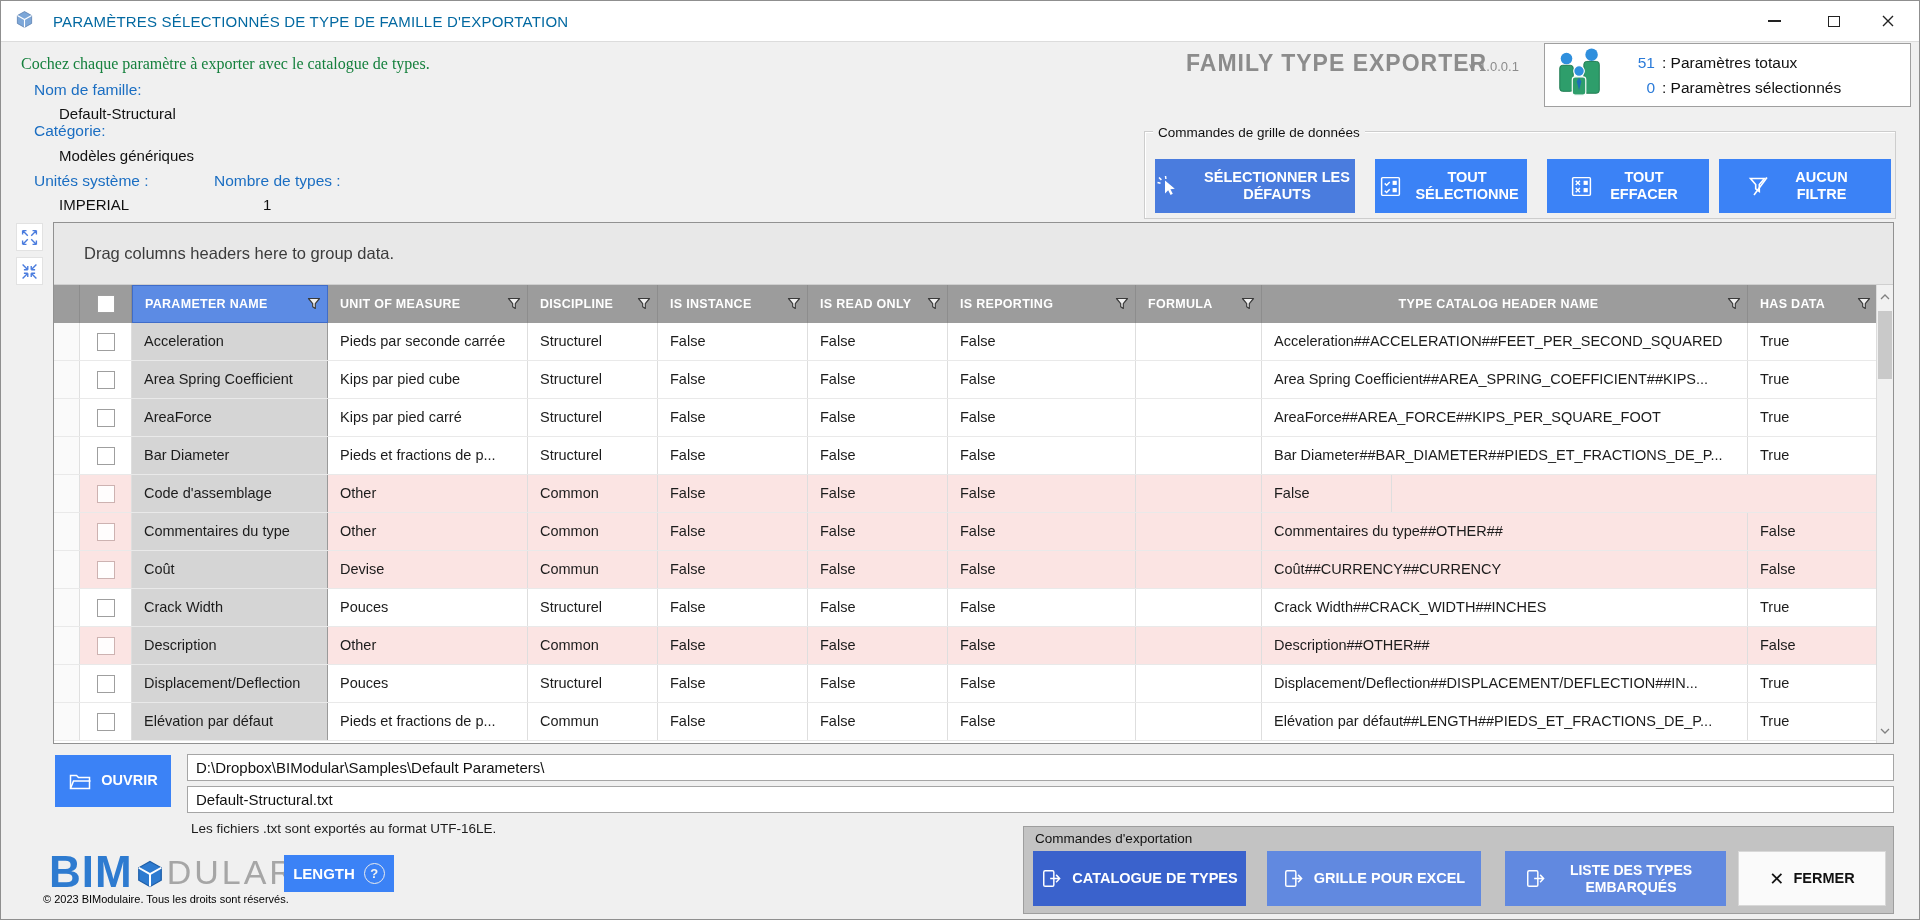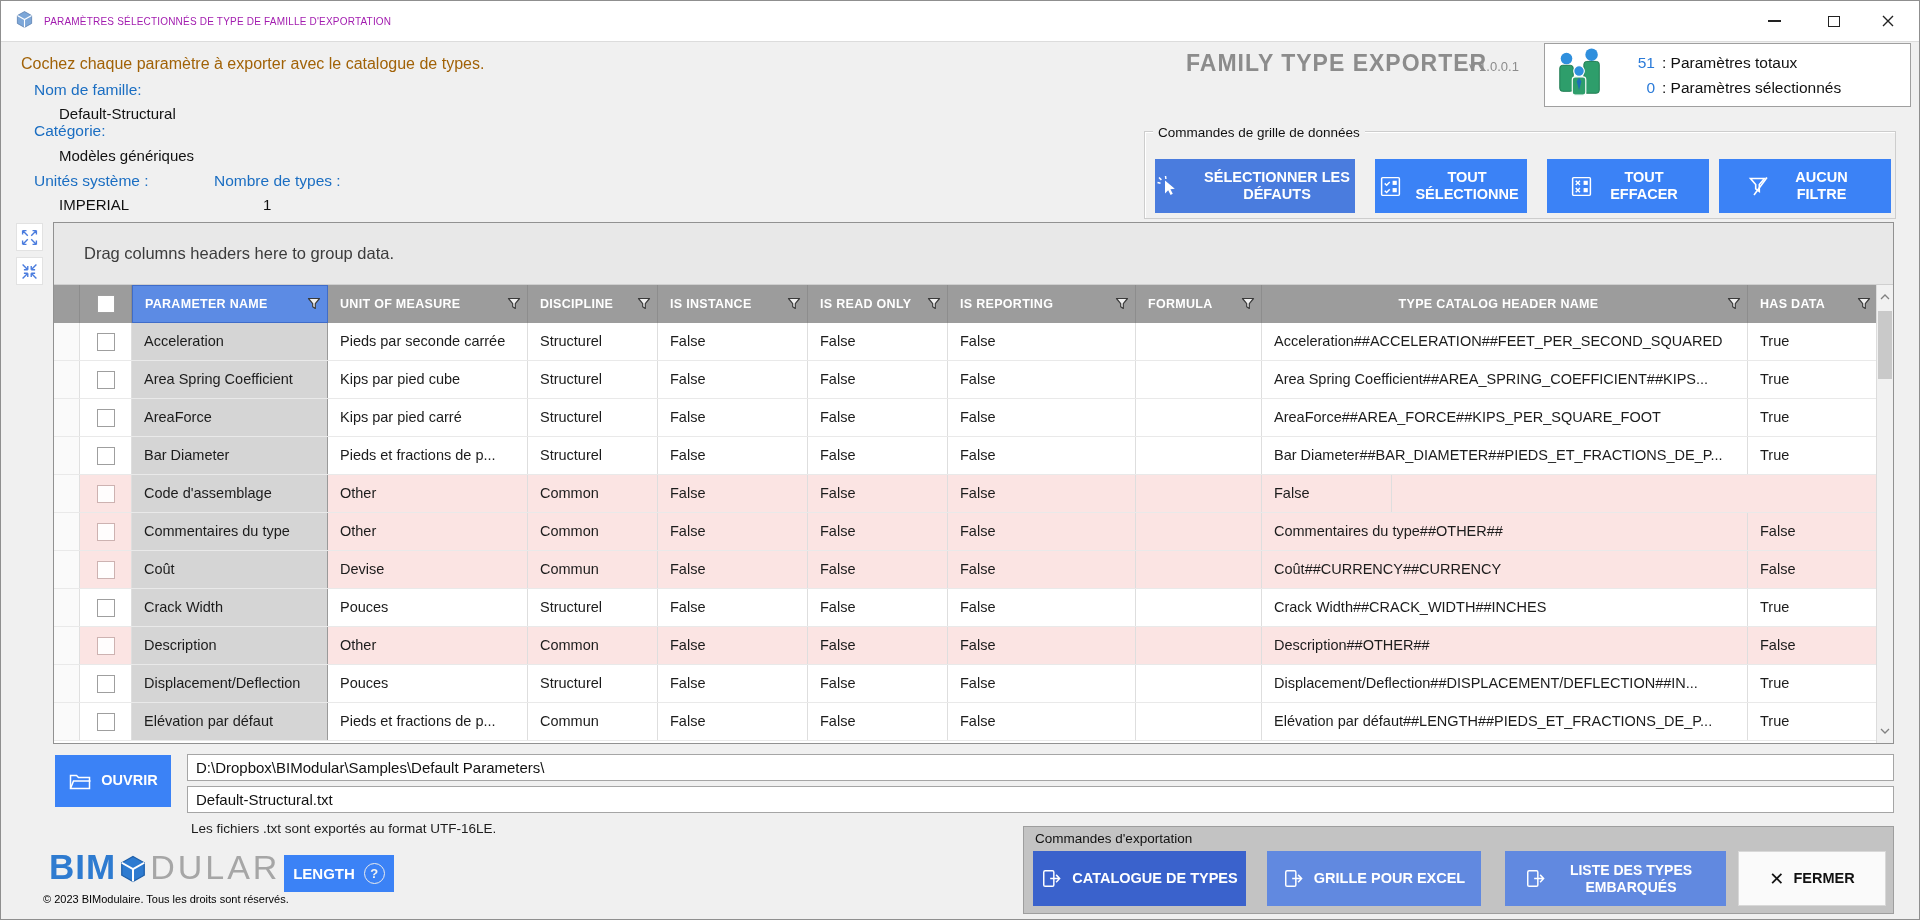--- a/index.html
+++ b/index.html
@@ -1,29 +1,29 @@
 <!DOCTYPE html>
 <html><head>
 <meta charset="utf-8">
 <style>
   html,body{margin:0;padding:0;background:#d9d9d9;font-family:"Liberation Sans",sans-serif;}
   #app{position:relative;width:1920px;height:920px;background:#f0f0f0;border:1px solid #8f8f8f;box-sizing:border-box;overflow:hidden;}
 
   
   .titlebar{position:absolute;left:0;top:0;right:0;height:40px;background:#ffffff;border-bottom:1px solid #dcdcdc;display:flex;align-items:center;}
   .titlebar .appicon{margin-left:14px;flex:none;}
-  .titlebar .title{margin-left:10px;font-size:10px;color:#a21caf;letter-spacing:.2px;}
+  .titlebar .title{margin-left:19px;font-size:15px;color:#0369a1;letter-spacing:.2px;}
   .wctrl{position:absolute;top:0;height:40px;width:50px;display:flex;align-items:center;justify-content:center;}
   .wctrl.min{right:120px}.wctrl.max{right:60px}.wctrl.close{right:6px}
   .glyph-min{display:block;width:13px;height:2px;background:#222;}
   .glyph-max{display:block;width:12px;height:11px;border:1.4px solid #222;box-sizing:border-box;}
 
   
   .abs{position:absolute;white-space:nowrap;}
-  .instruction{left:20px;top:54px;font-size:16px;color:#a16207;}
+  .instruction{left:20px;top:54px;font-size:16px;color:#15803d;font-family:Liberation Serif, serif;}
   .lbl{color:#1b6ec2;font-size:15.5px;}
   .val{color:#111;font-size:15px;}
   .lbl-family{left:33px;top:80px}.val-family{left:58px;top:104px}
   .lbl-cat{left:33px;top:121px}.val-cat{left:58px;top:146px}
   .lbl-units{left:33px;top:171px}.val-units{left:58px;top:195px}
   .lbl-types{left:213px;top:171px}.val-types{left:262px;top:195px}
   .apptitle{left:1185px;top:49px;font-size:23px;font-weight:bold;color:#8c8c8c;letter-spacing:1px;}
   .appver{left:1468px;top:58px;font-size:13px;color:#8c8c8c;}
 
   .statsbox{position:absolute;left:1543px;top:42px;width:367px;height:64px;background:#fff;border:1px solid #9f9f9f;box-sizing:border-box;display:flex;align-items:center;}
@@ -79,21 +79,21 @@
   .sarrow{position:absolute;left:0;width:16px;height:20px;display:flex;align-items:center;justify-content:center;}
   .sarrow.up{top:2px}.sarrow.down{bottom:2px}
   .sthumb{position:absolute;left:1px;top:26px;width:14px;height:68px;background:#c9c9c9;}
 
   
   .btn-open{left:54px;top:754px;width:116px;height:52px;}
   .field{position:absolute;left:186px;width:1707px;height:27px;background:#fff;border:1px solid #a5a5a5;box-sizing:border-box;font-size:15px;line-height:25px;padding-left:8px;color:#111;white-space:nowrap;overflow:hidden;}
   .field.f1{top:753px}.field.f2{top:785px}
   .note{left:190px;top:820px;font-size:13.5px;color:#1c1c1c;}
   .logo{position:absolute;left:48px;top:846px;display:flex;align-items:center;}
-  .logo-bim{font-size:35px;font-weight:bold;color:#2e7bd0;letter-spacing:1px;}
+  .logo-bim{font-size:44px;font-weight:bold;color:#2e7bd0;letter-spacing:1px;}
   .logo-dular{font-size:34px;color:#a6a6a6;letter-spacing:3px;}
   .copyright{left:42px;top:892px;font-size:11px;color:#000000;}
   .btn-help{left:283px;top:854px;width:110px;height:37px;font-size:15px;}
   .helpcircle{display:flex;align-items:center;justify-content:center;width:19px;height:19px;border:1.5px solid #ececec;border-radius:50%;font-size:13px;font-weight:bold;color:#f2f2f2;}
 
   
   .egroup{position:absolute;left:1022px;top:825px;width:871px;height:88px;background:#c3c3c3;border:1px solid #9e9e9e;box-sizing:border-box;}
   .egroup-label{position:absolute;left:1034px;top:830px;font-size:13.5px;color:#111;}
   .btn-cat{left:1032px;top:850px;width:213px;height:55px;background:#3a62cc;}
   .btn-excel{left:1266px;top:850px;width:214px;height:55px;background:#6189e0;}

